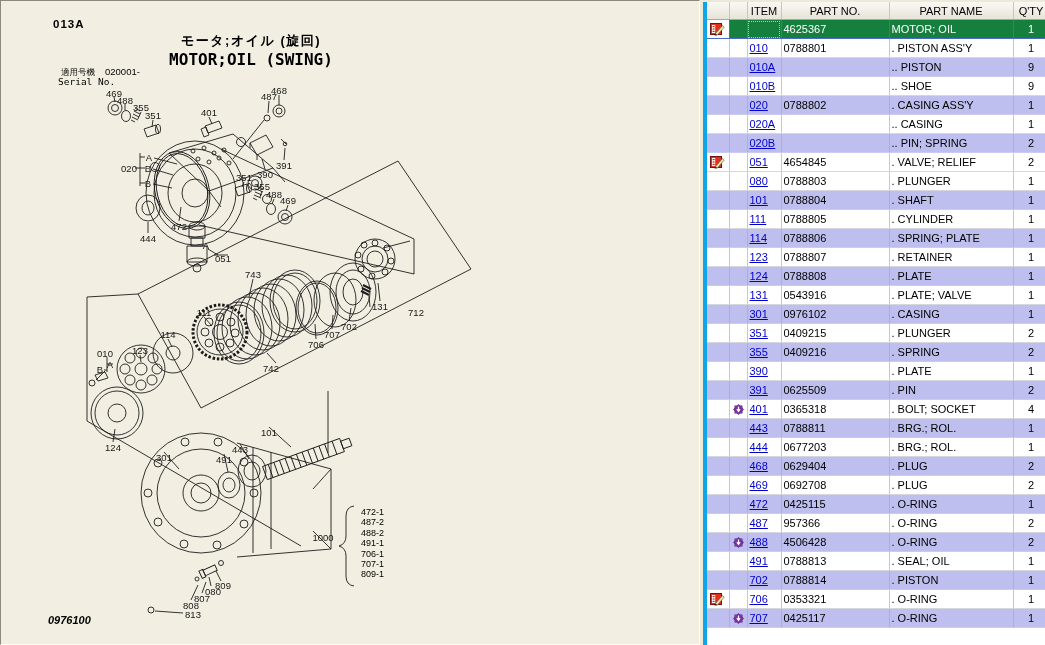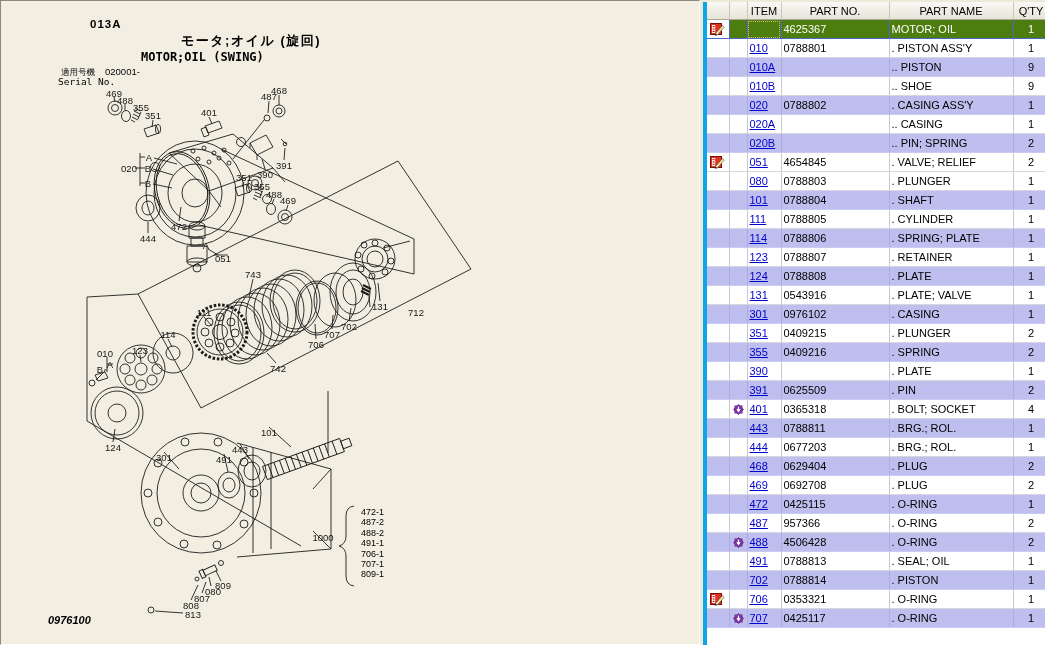--- a/index.html
+++ b/index.html
@@ -3,46 +3,46 @@
 <meta charset="utf-8">
 <style>
   html,body{margin:0;padding:0;width:1045px;height:645px;overflow:hidden;
     background:#ece9d8;font-family:"Liberation Sans",sans-serif;}
   
   #diagram-panel{position:absolute;left:0;top:0;width:698px;height:643px;
     background:#f2efe2;border:1px solid;border-color:#8a897c #fdfdf6 #fdfdf6 #8a897c;}
   #dwg{position:absolute;left:0;top:0;}
   .dlabel{position:absolute;transform:translate(-50%,-50%);font-size:9.5px;
     color:#161616;white-space:nowrap;font-family:"Liberation Sans",sans-serif;}
-  #page-code{position:absolute;left:52px;top:17px;font-size:11.5px;font-weight:bold;letter-spacing:1px;margin-left:37px;}
+  #page-code{position:absolute;left:52px;top:17px;font-size:11.5px;font-weight:bold;letter-spacing:1px;}
   #title-jp{position:absolute;left:140px;top:31px;width:220px;text-align:center;
     font-size:13px;font-weight:bold;letter-spacing:1.5px;}
-  #title-en{position:absolute;left:140px;top:49px;width:220px;
-    font-size:12px;font-weight:bold;font-family:"DejaVu Sans Mono",monospace;}
+  #title-en{position:absolute;left:140px;top:49px;width:220px;text-align:center;
+    font-size:16px;font-weight:bold;font-family:"DejaVu Sans Mono",monospace;}
   #serial-jp{position:absolute;left:60px;top:66px;font-size:8.5px;}
   #serial-val{position:absolute;left:104px;top:65px;font-size:9.5px;}
   #serial-en{position:absolute;left:57px;top:75px;font-size:9.5px;font-family:"DejaVu Sans Mono",monospace;}
   #drawing-no{position:absolute;left:47px;top:613px;font-size:11px;font-weight:bold;font-style:italic;}
   #sheet-code{position:absolute;left:374px;top:627px;font-size:9px;font-weight:bold;
     font-family:"DejaVu Sans Mono",monospace;margin-top:24px;}
   #group-label{position:absolute;left:322px;top:536px;font-size:9.5px;}
   #group-list{position:absolute;left:360px;top:506px;font-size:9px;line-height:10.4px;}
   
   #table-wrap{position:absolute;left:703px;top:2px;width:342px;height:643px;
     overflow:hidden;background:#fff;border-left:4px solid #0ea5e9;}
   table{border-collapse:collapse;table-layout:fixed;width:342px;font-size:11px;}
   col.c-ic1{width:22px}col.c-ic2{width:18px}col.c-item{width:34px}
   col.c-part{width:108px}col.c-name{width:124px}col.c-qty{width:36px}
   th{height:17px;font-weight:normal;font-size:11px;text-align:center;color:#000;
     background:linear-gradient(#f9f8f4,#e6e4d8);
     border-right:1px solid #cac7ba;border-bottom:1px solid #aca899;padding:0;}
   td{height:18px;padding:0 2px;white-space:nowrap;overflow:hidden;color:#000;
     border-right:1px solid #c8c8d2;border-bottom:1px solid #d6d6de;}
   tr.alt td{background:#bebeef;border-right-color:#acacdd;border-bottom-color:#cbcbf2;}
-  tr.sel td{background:#4d7c0f;color:#fff;border-right-color:#4a69c8;border-bottom-color:#4a69c8;}
+  tr.sel td{background:#15803d;color:#fff;border-right-color:#4a69c8;border-bottom-color:#4a69c8;}
   tr.sel td.ic1{background:#fff;}
   td.ic1,td.ic2{text-align:center;padding:0;}
   td.qty{text-align:center;}
   td.item a{color:#0000cc;text-decoration:underline;}
   tr.sel td.item{outline:1px dotted #e0be62;outline-offset:-2px;}
   .icon{display:inline-block;vertical-align:middle;line-height:0;}
 </style>
 </head>
 <body>
 
@@ -276,21 +276,21 @@
       <span class="dlabel" style="left: 147px; top: 237px;">444</span>
       <span class="dlabel" style="left: 205px; top: 244px;">A</span>
       <span class="dlabel" style="left: 222px; top: 257px;">051</span>
       <span class="dlabel" style="left: 252px; top: 273px;">743</span>
       <span class="dlabel" style="left: 203px; top: 311px;">111</span>
       <span class="dlabel" style="left: 167px; top: 333px;">114</span>
       <span class="dlabel" style="left: 139px; top: 349px;">123</span>
       <span class="dlabel" style="left: 104px; top: 352px;">010</span>
       <span class="dlabel" style="left: 109px; top: 363px;">A</span>
       <span class="dlabel" style="left: 99px; top: 368px;">B</span>
-      <span class="dlabel" style="left: 277px; top: 367px;">742</span>
+      <span class="dlabel" style="left: 270px; top: 367px;">742</span>
       <span class="dlabel" style="left: 315px; top: 343px;">706</span>
       <span class="dlabel" style="left: 331px; top: 333px;">707</span>
       <span class="dlabel" style="left: 348px; top: 325px;">702</span>
       <span class="dlabel" style="left: 369px; top: 311px; margin-left: 46px;">712</span>
       <span class="dlabel" style="left: 379px; top: 305px;">131</span>
       <span class="dlabel" style="left: 112px; top: 446px;">124</span>
       <span class="dlabel" style="left: 163px; top: 456px;">301</span>
       <span class="dlabel" style="left: 223px; top: 458px;">491</span>
       <span class="dlabel" style="left: 239px; top: 448px;">443</span>
       <span class="dlabel" style="left: 268px; top: 431px;">101</span>

